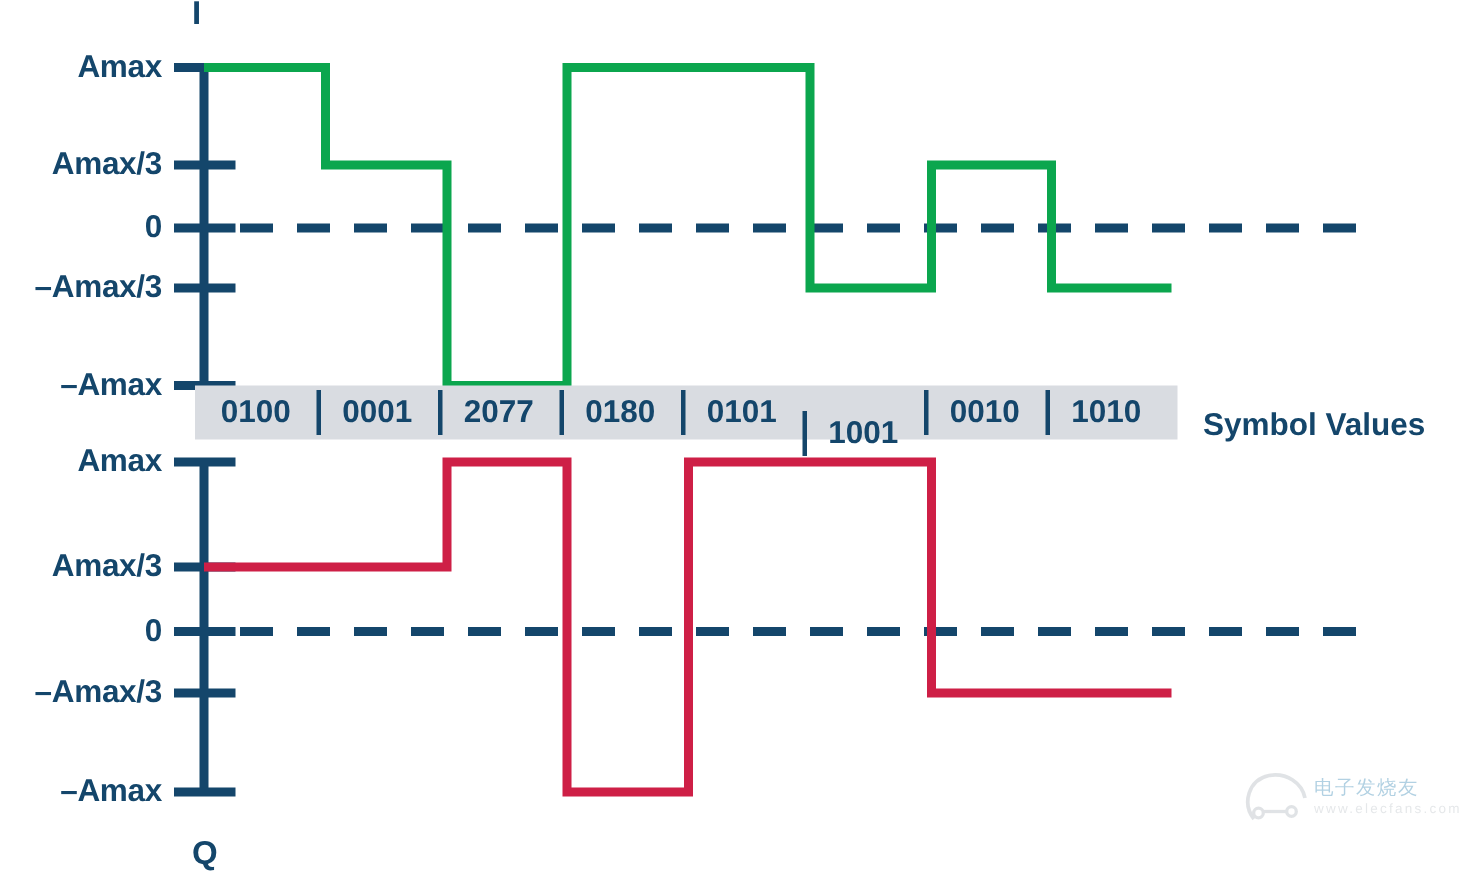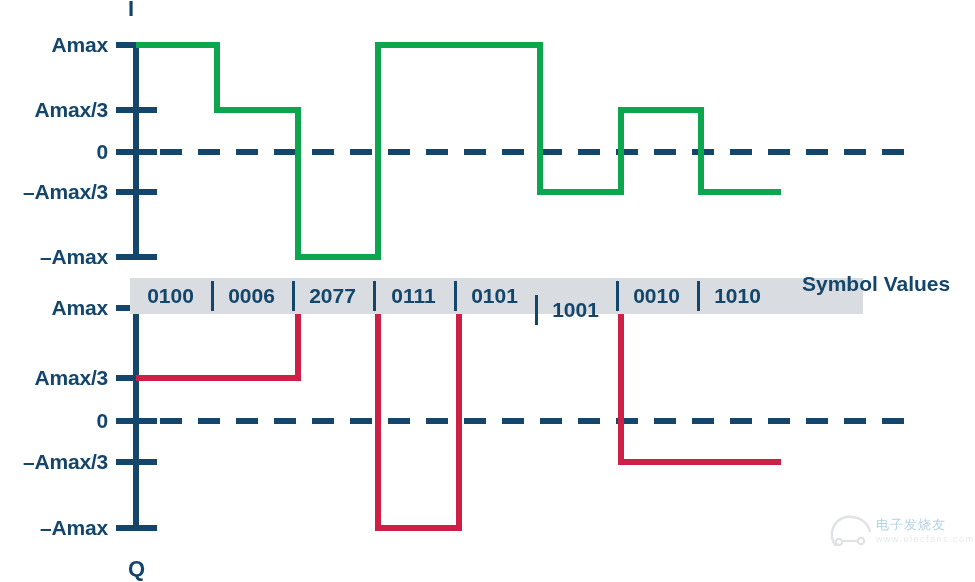--- a/index.html
+++ b/index.html
@@ -136,25 +136,25 @@
 
     <line x1="160" y1="421" x2="918" y2="421" stroke="#14466B" stroke-width="6" stroke-dasharray="22 16"></line>
 
     <polyline fill="none" stroke="#CE1F46" stroke-width="6" stroke-linejoin="miter" stroke-linecap="butt" points="136,378 298,378
               298,308 378,308
               378,528 459,528
               459,308 621,308
               621,462 781,462"></polyline>
   </svg>
 
-  <div class="symbol-band" style="left:130px; top:278px; width:733px; height:36px;">
+  <div class="symbol-band" style="left:130px; top:257px; width:655px; height:36px;">
     <div class="symbol-cell" style="width:81px;">0100</div>
-    <div class="symbol-cell" style="width:81px;">0006</div>
+    <div class="symbol-cell" style="width:81px;">0001</div>
     <div class="symbol-cell" style="width:81px;">2077</div>
-    <div class="symbol-cell" style="width:81px;">0111</div>
+    <div class="symbol-cell" style="width:81px;">0180</div>
     <div class="symbol-cell" style="width:81px;">0101</div>
     <div class="symbol-cell" style="width:81px;margin-top:28px;">1001</div>
     <div class="symbol-cell" style="width:81px;border-radius:17px;">0010</div>
     <div class="symbol-cell" style="width:81px;">1010</div>
   </div>
 
   <div class="symbol-values-caption" style="left:802px; top:272px;">Symbol Values</div>
 
   <div class="watermark" style="left:826px; top:512px;">
     <svg width="46" height="42" viewBox="0 0 46 42">

